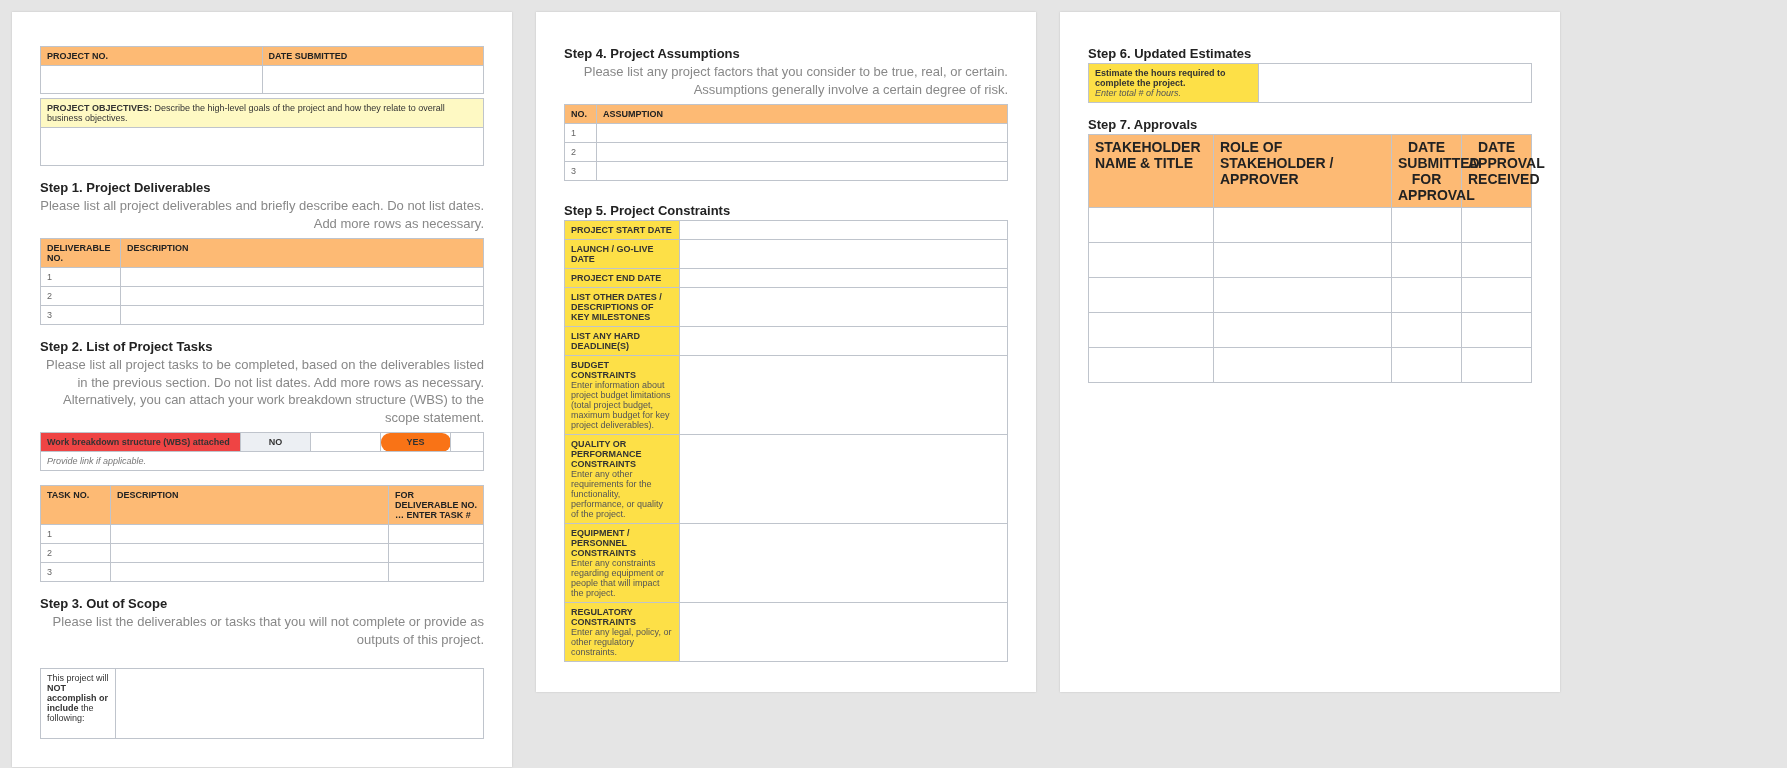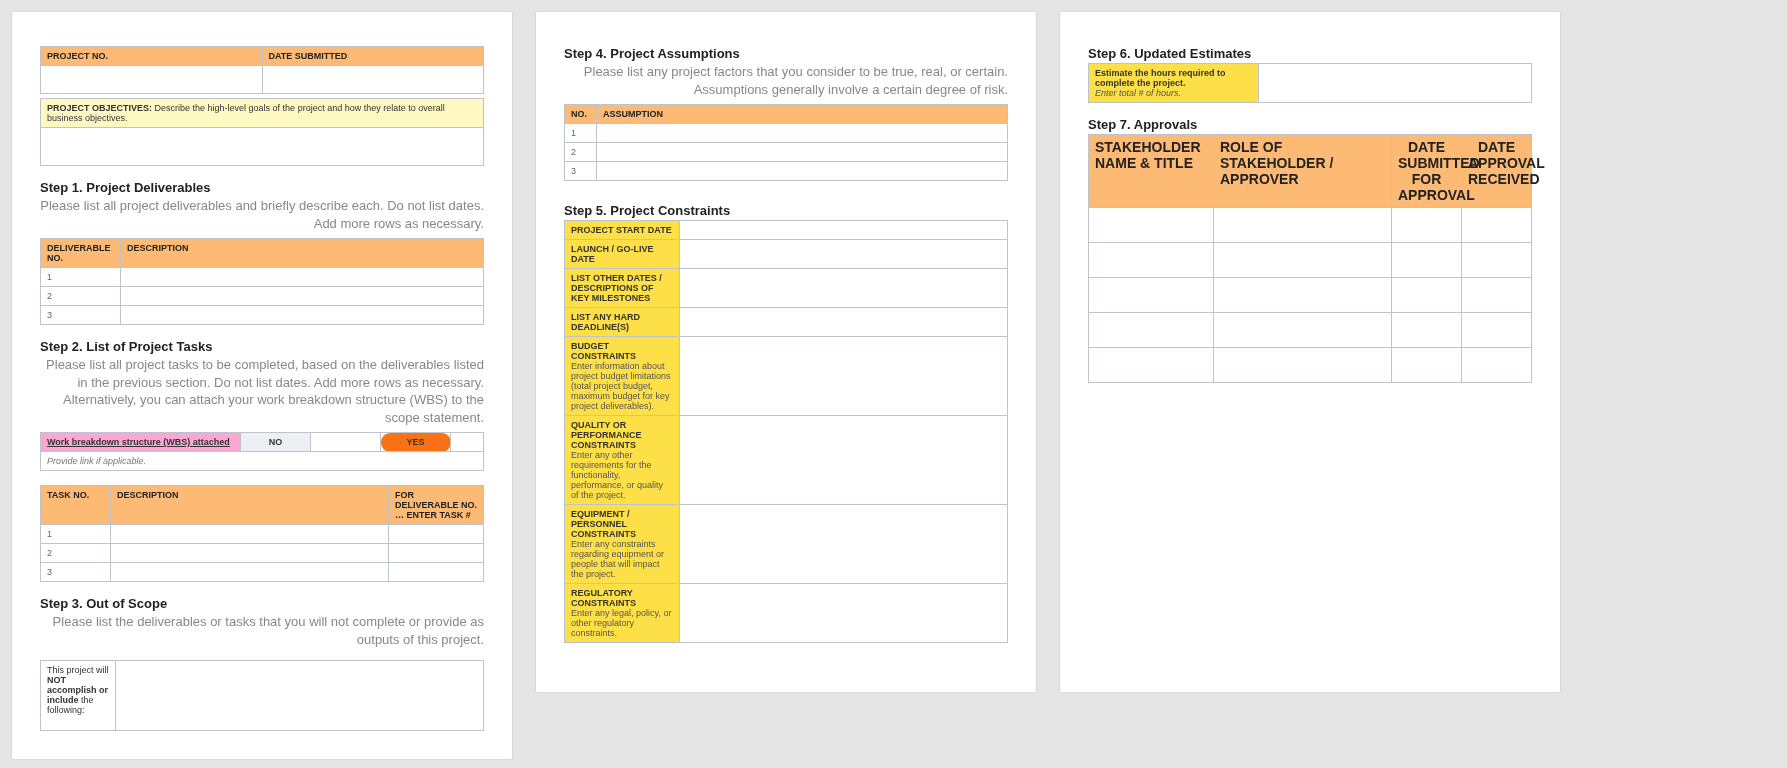--- a/index.html
+++ b/index.html
@@ -130,21 +130,21 @@
           <td></td>
         </tr>
   </tbody>
     </table>
 
   <div class="step-head">Step 2. List of Project Tasks</div>
   <div class="step-desc">Please list all project tasks to be completed, based on the deliverables listed in the previous section. Do not list dates. Add more rows as necessary. Alternatively, you can attach your work breakdown structure (WBS) to the scope statement.</div>
   <table class="wbs">
     <tbody>
         <tr>
-      <td class="c1" style="background:#f9a8d4;font-weight:700;text-decoration:underline;">Work breakdown structure (WBS) attached</td>
+      <td class="c1" style="background:#ef4444;font-weight:700;">Work breakdown structure (WBS) attached</td>
       <td class="c2" style="background:#eceff3;">NO</td>
       <td class="c3"></td>
       <td class="c4" style="background:#f97316;border-radius:9px;">YES</td>
       <td class="c5"></td>
     </tr>
     <tr>
           <td colspan="5" class="muted">Provide link if applicable.</td>
         </tr>
   </tbody>
     </table>
@@ -169,21 +169,21 @@
     <tr>
           <td class="row-num">3</td>
           <td></td>
           <td></td>
         </tr>
   </tbody>
     </table>
 
   <div class="step-head">Step 3. Out of Scope</div>
   <div class="step-desc">Please list the deliverables or tasks that you will not complete or provide as outputs of this project.</div>
-  <table class="outscope" style="margin-top:12px;padding-left:29px;">
+  <table class="outscope" style="margin-top:20px;padding-left:29px;">
     <tbody>
         <tr>
       <td class="c1">
         <span>This project will</span>
         <b>NOT accomplish or include</b><span> the following:</span>
       </td>
       <td></td>
     </tr>
   </tbody>
     </table>
@@ -219,20 +219,24 @@
         <col style="width:115px;">
         <col>
       </colgroup>
     <tbody>
         <tr>
           <td class="label-cell">PROJECT START DATE</td>
           <td></td>
         </tr>
     <tr>
           <td class="label-cell">LAUNCH / GO-LIVE DATE</td>
+          <td></td>
+        </tr>
+    <tr>
+          <td class="label-cell">PROJECT END DATE</td>
           <td></td>
         </tr>
     <tr>
           <td class="label-cell" style="height:38px;">LIST OTHER DATES / DESCRIPTIONS OF KEY MILESTONES</td>
           <td></td>
         </tr>
     <tr>
           <td class="label-cell">LIST ANY HARD DEADLINE(S)</td>
           <td></td>
         </tr>

